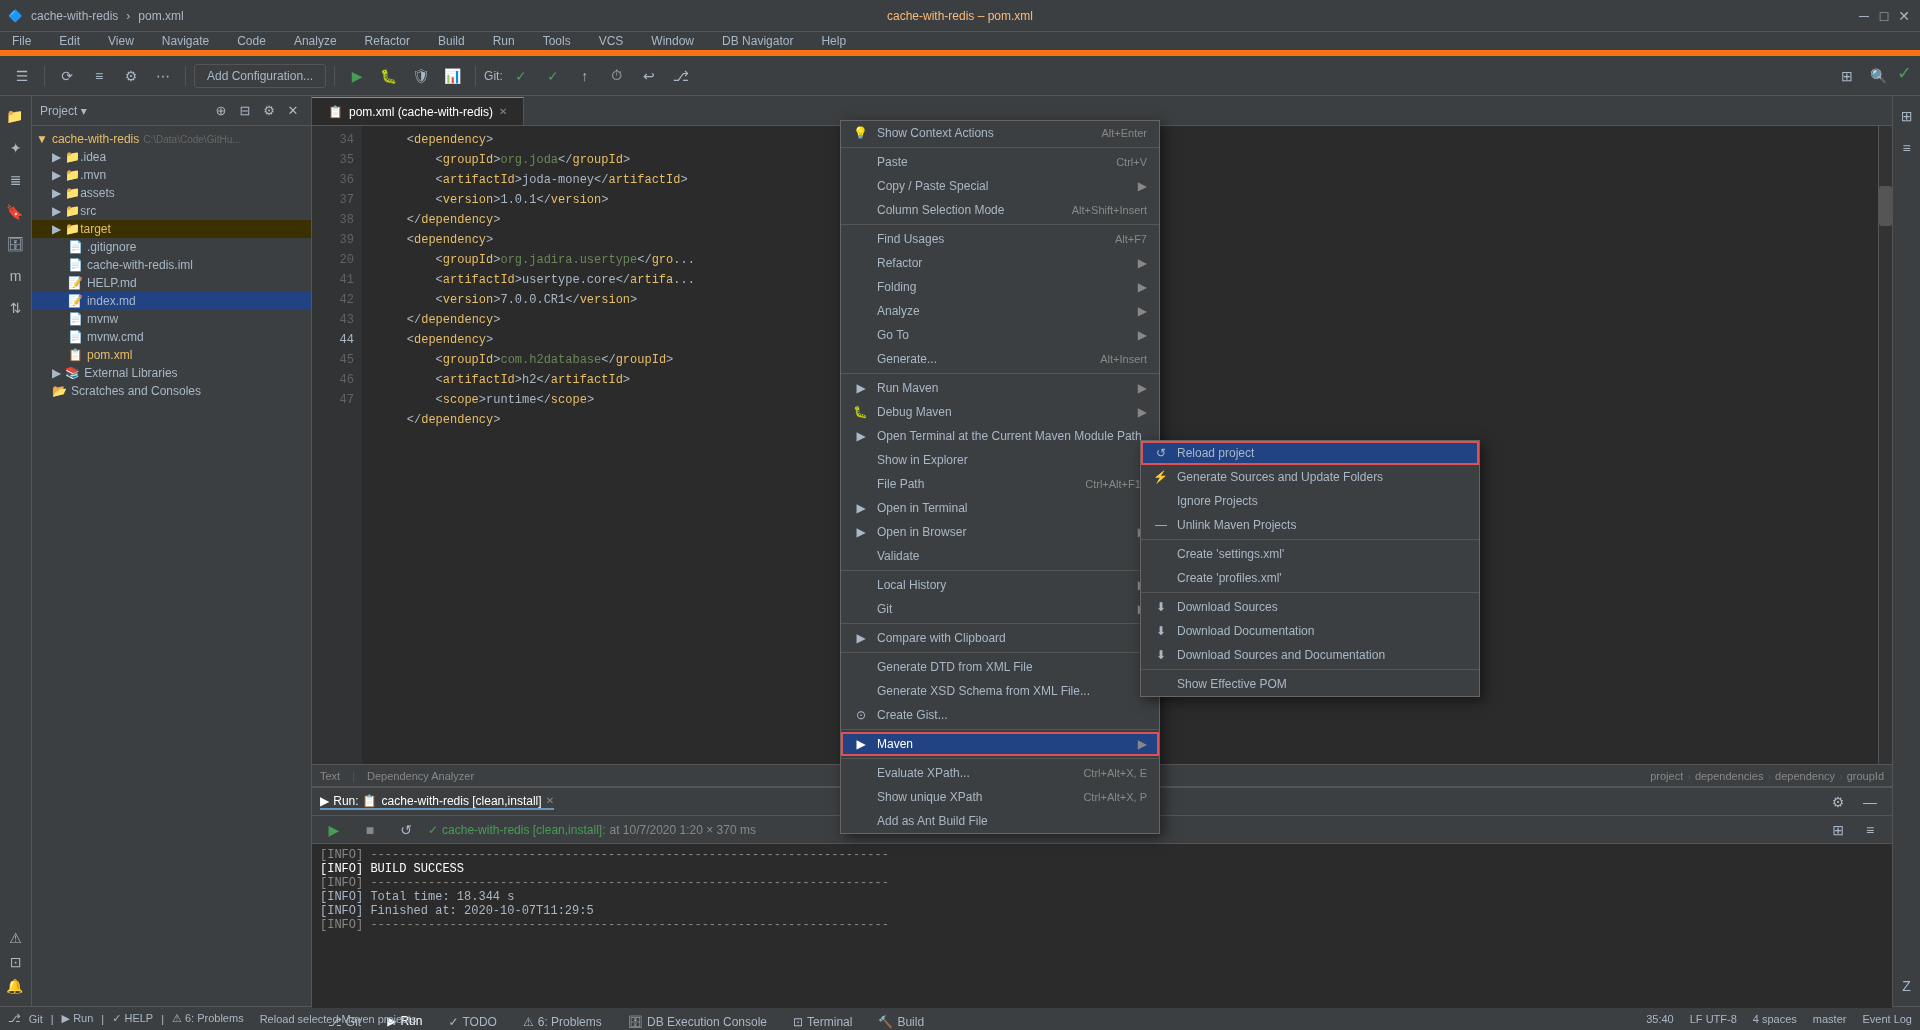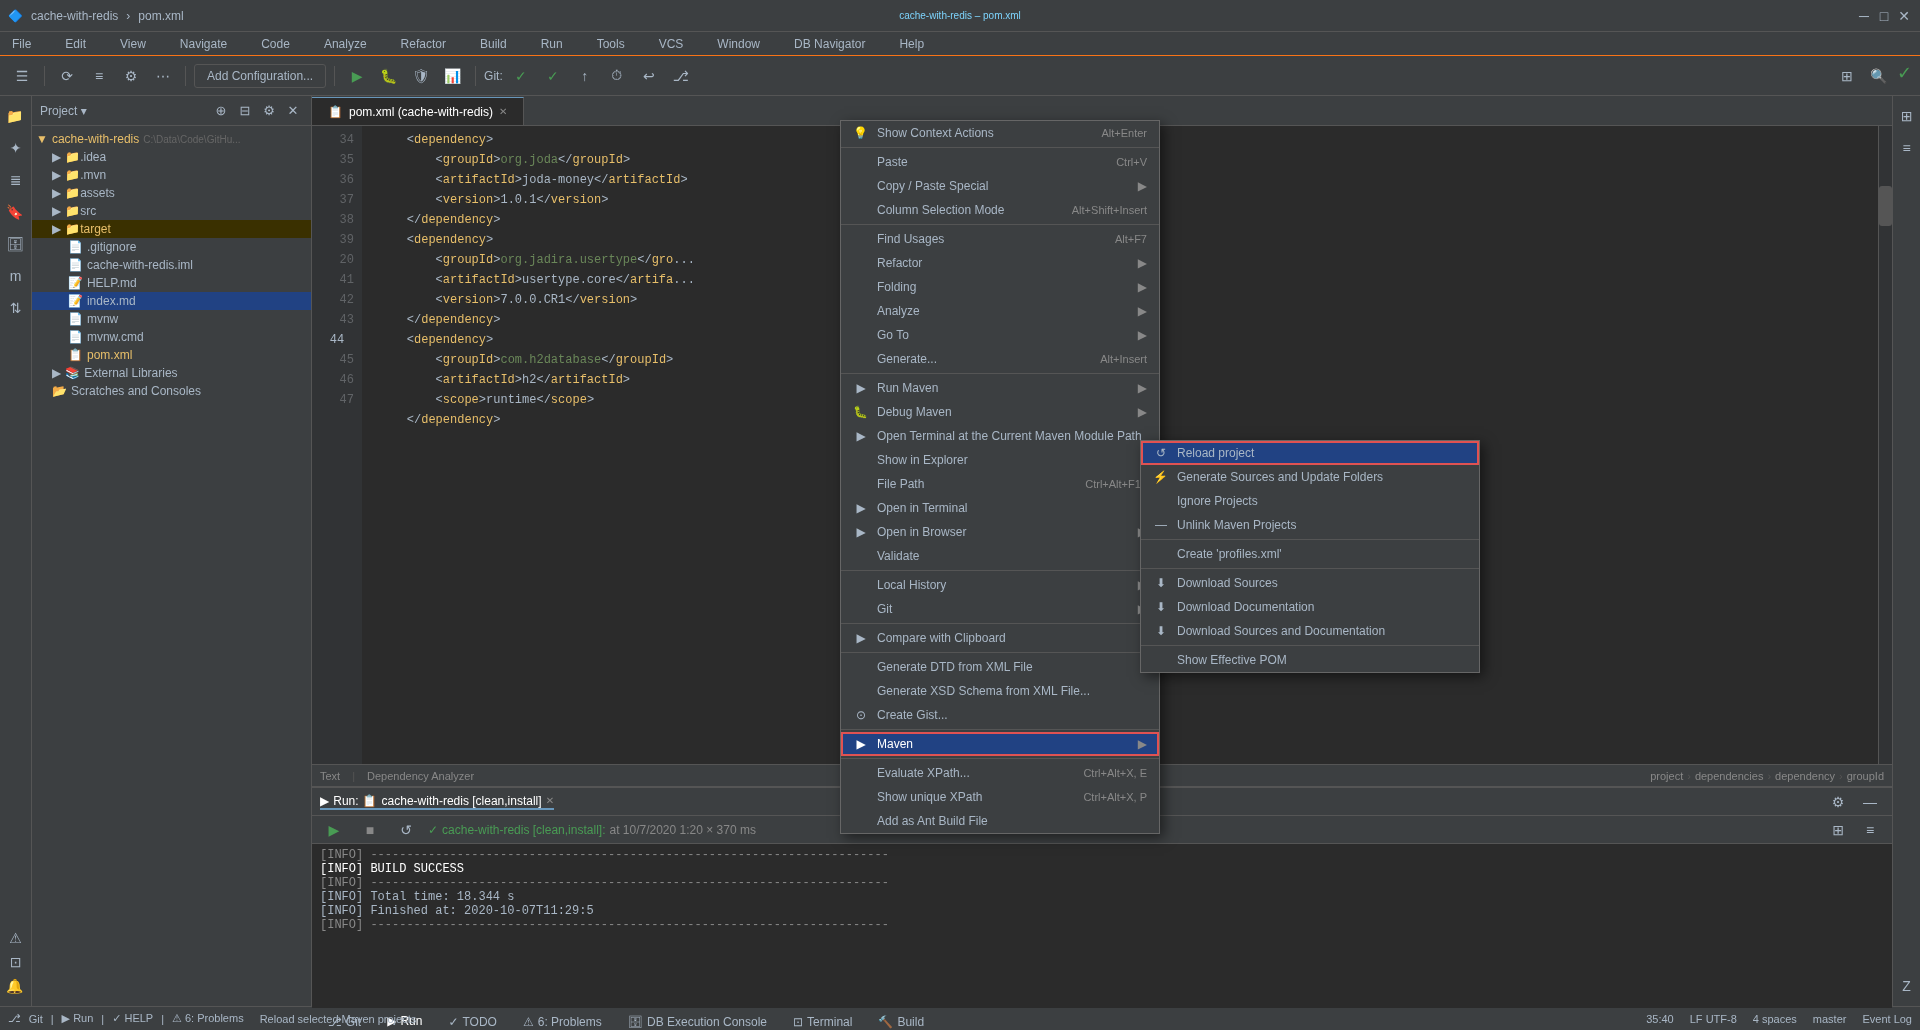--- a/index.html
+++ b/index.html
@@ -28,44 +28,44 @@
       display: flex;
       align-items: center;
       gap: 8px;
       font-size: 12px;
       color: #a9b7c6;
     }
     .title-bar-center {
       position: absolute;
       left: 50%;
       transform: translateX(-50%);
-      color: #7dd3fc;
-      font-size: 10px;
+      color: #fdba74;
+      font-size: 12px;
     }
     .title-bar-right {
       margin-left: auto;
       display: flex;
       gap: 4px;
     }
     .win-btn {
       width: 16px; height: 16px;
       border: none; background: transparent;
       color: #a9b7c6; cursor: pointer; font-size: 14px;
       display: flex; align-items: center; justify-content: center;
     }
 
     
     .menu-bar {
       height: 24px;
       background: #3c3f41;
       display: flex;
       align-items: center;
       padding: 0 4px;
-      border-bottom: 1px solid #f97316;
-      gap: 18px;
+      border-bottom: 6px solid #f97316;
+      gap: 12px;
     }
     .menu-item {
       padding: 2px 8px;
       color: #a9b7c6;
       cursor: pointer;
       font-size: 12px;
       border-radius: 2px;
     }
 
     
@@ -572,21 +572,21 @@
         <div>34</div>
         <div>35</div>
         <div>36</div>
         <div>37</div>
         <div>38</div>
         <div>39</div>
         <div>20</div>
         <div>41</div>
         <div>42</div>
         <div>43</div>
-        <div style="color:#a9b7c6;text-align:center;">44</div>
+        <div style="color:#a9b7c6;">44</div>
         <div>45</div>
         <div>46</div>
         <div>47</div>
       </div>
 
       <div class="code-view">
         <div class="code-line">    <span class="xml-bracket">&lt;</span><span class="xml-tag">dependency</span><span class="xml-bracket">&gt;</span></div>
         <div class="code-line">        <span class="xml-bracket">&lt;</span><span class="xml-tag" style="color:#e8bf6a;">groupId</span><span class="xml-bracket">&gt;</span><span class="xml-value">org.joda</span><span class="xml-bracket">&lt;/</span><span class="xml-tag" style="color:#e8bf6a;">groupId</span><span class="xml-bracket">&gt;</span></div>
         <div class="code-line">        <span class="xml-bracket">&lt;</span><span class="xml-tag">artifactId</span><span class="xml-bracket">&gt;</span>joda-money<span class="xml-bracket">&lt;/</span><span class="xml-tag">artifactId</span><span class="xml-bracket">&gt;</span></div>
         <div class="code-line">        <span class="xml-bracket">&lt;</span><span class="xml-tag">version</span><span class="xml-bracket">&gt;</span>1.0.1<span class="xml-bracket">&lt;/</span><span class="xml-tag">version</span><span class="xml-bracket">&gt;</span></div>
@@ -879,20 +879,24 @@
     <span class="sub-icon"></span>
     <span>Ignore Projects</span>
   </div>
   <div class="sub-item">
     <span class="sub-icon">—</span>
     <span>Unlink Maven Projects</span>
   </div>
   <div class="sub-separator"></div>
   <div class="sub-item">
     <span class="sub-icon"></span>
+    <span>Create 'settings.xml'</span>
+  </div>
+  <div class="sub-item">
+    <span class="sub-icon"></span>
     <span>Create 'profiles.xml'</span>
   </div>
   <div class="sub-separator"></div>
   <div class="sub-item">
     <span class="sub-icon">⬇</span>
     <span>Download Sources</span>
   </div>
   <div class="sub-item">
     <span class="sub-icon">⬇</span>
     <span>Download Documentation</span>

